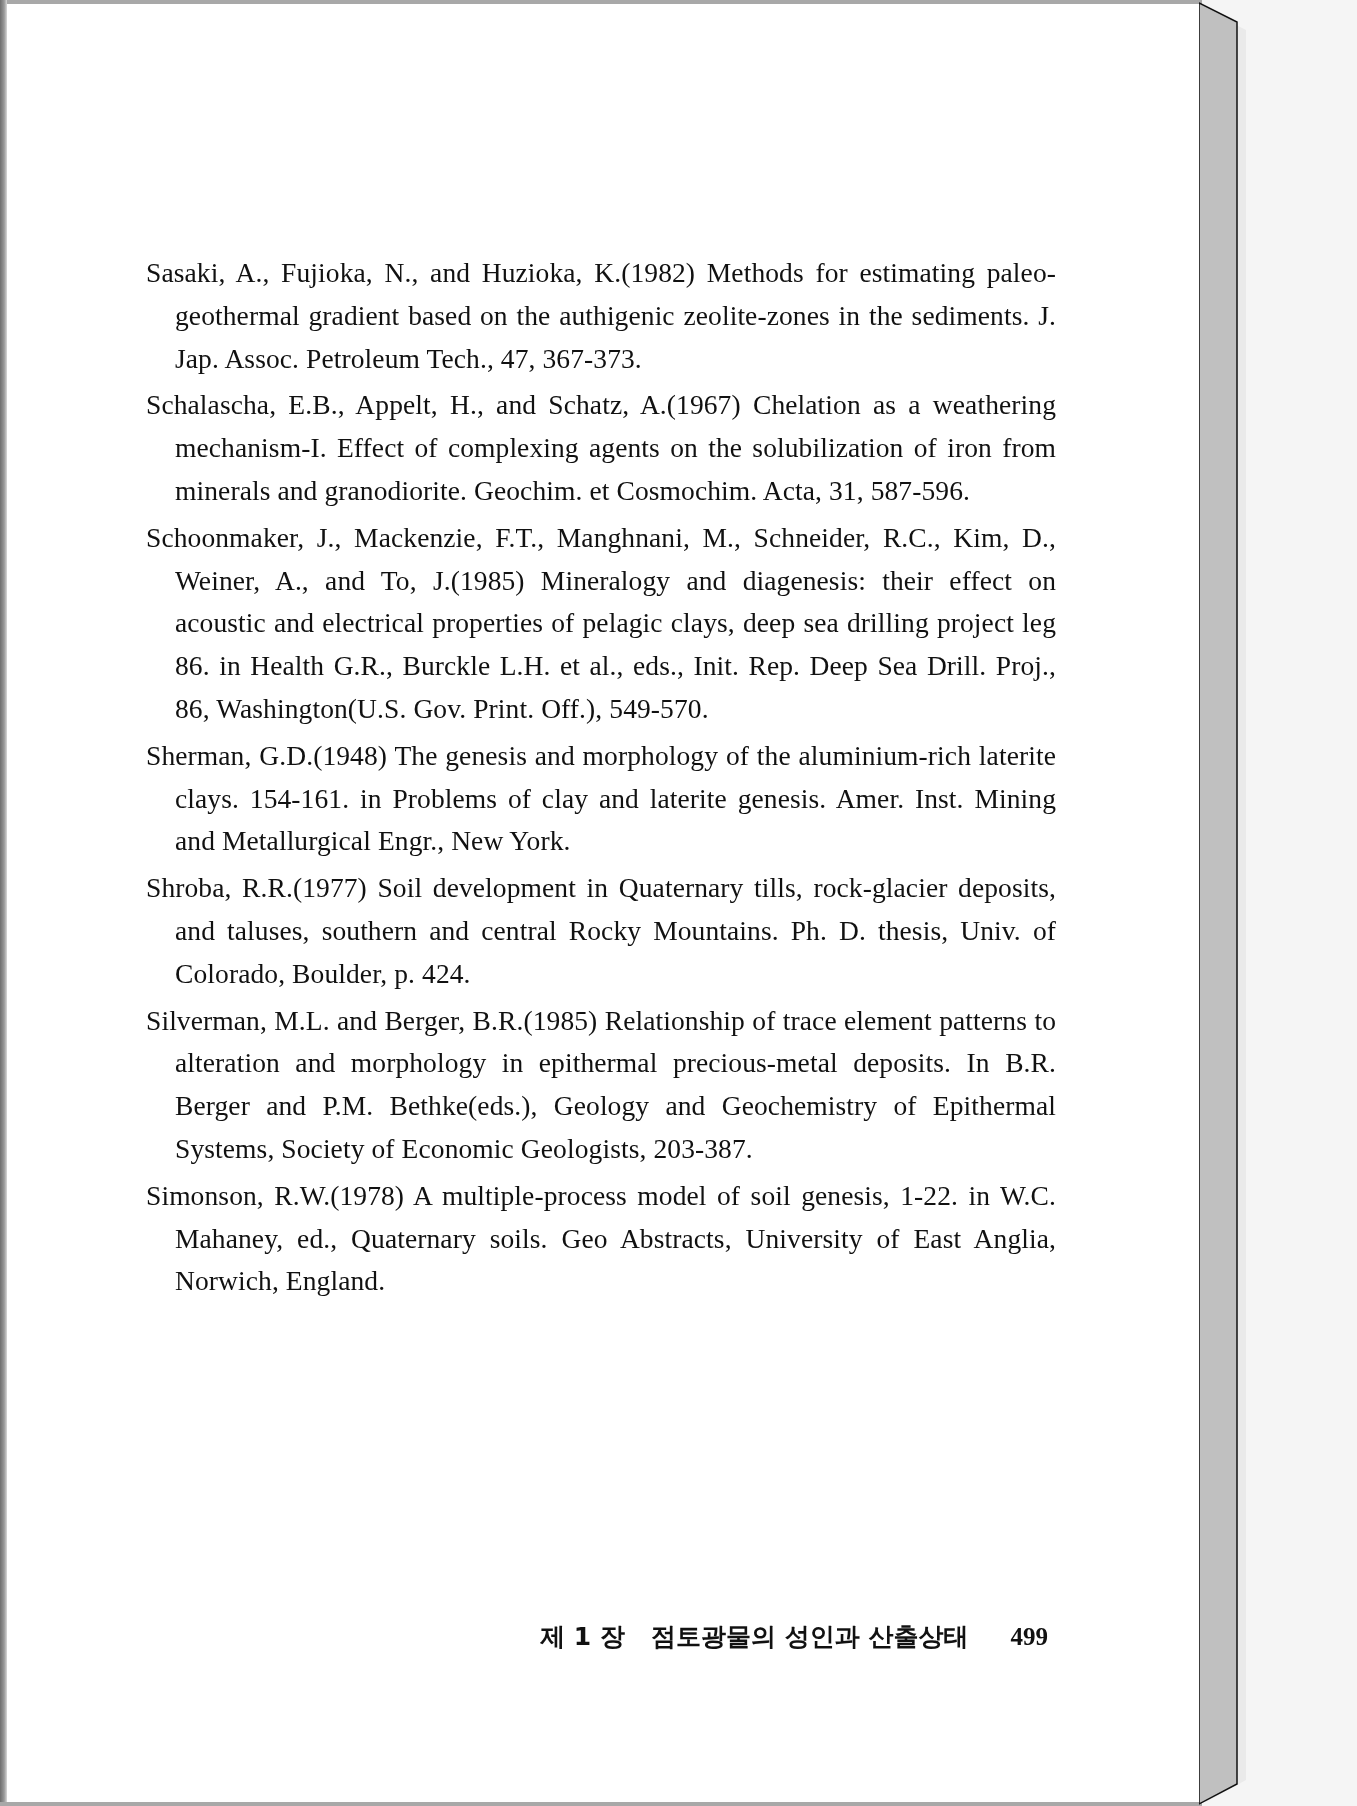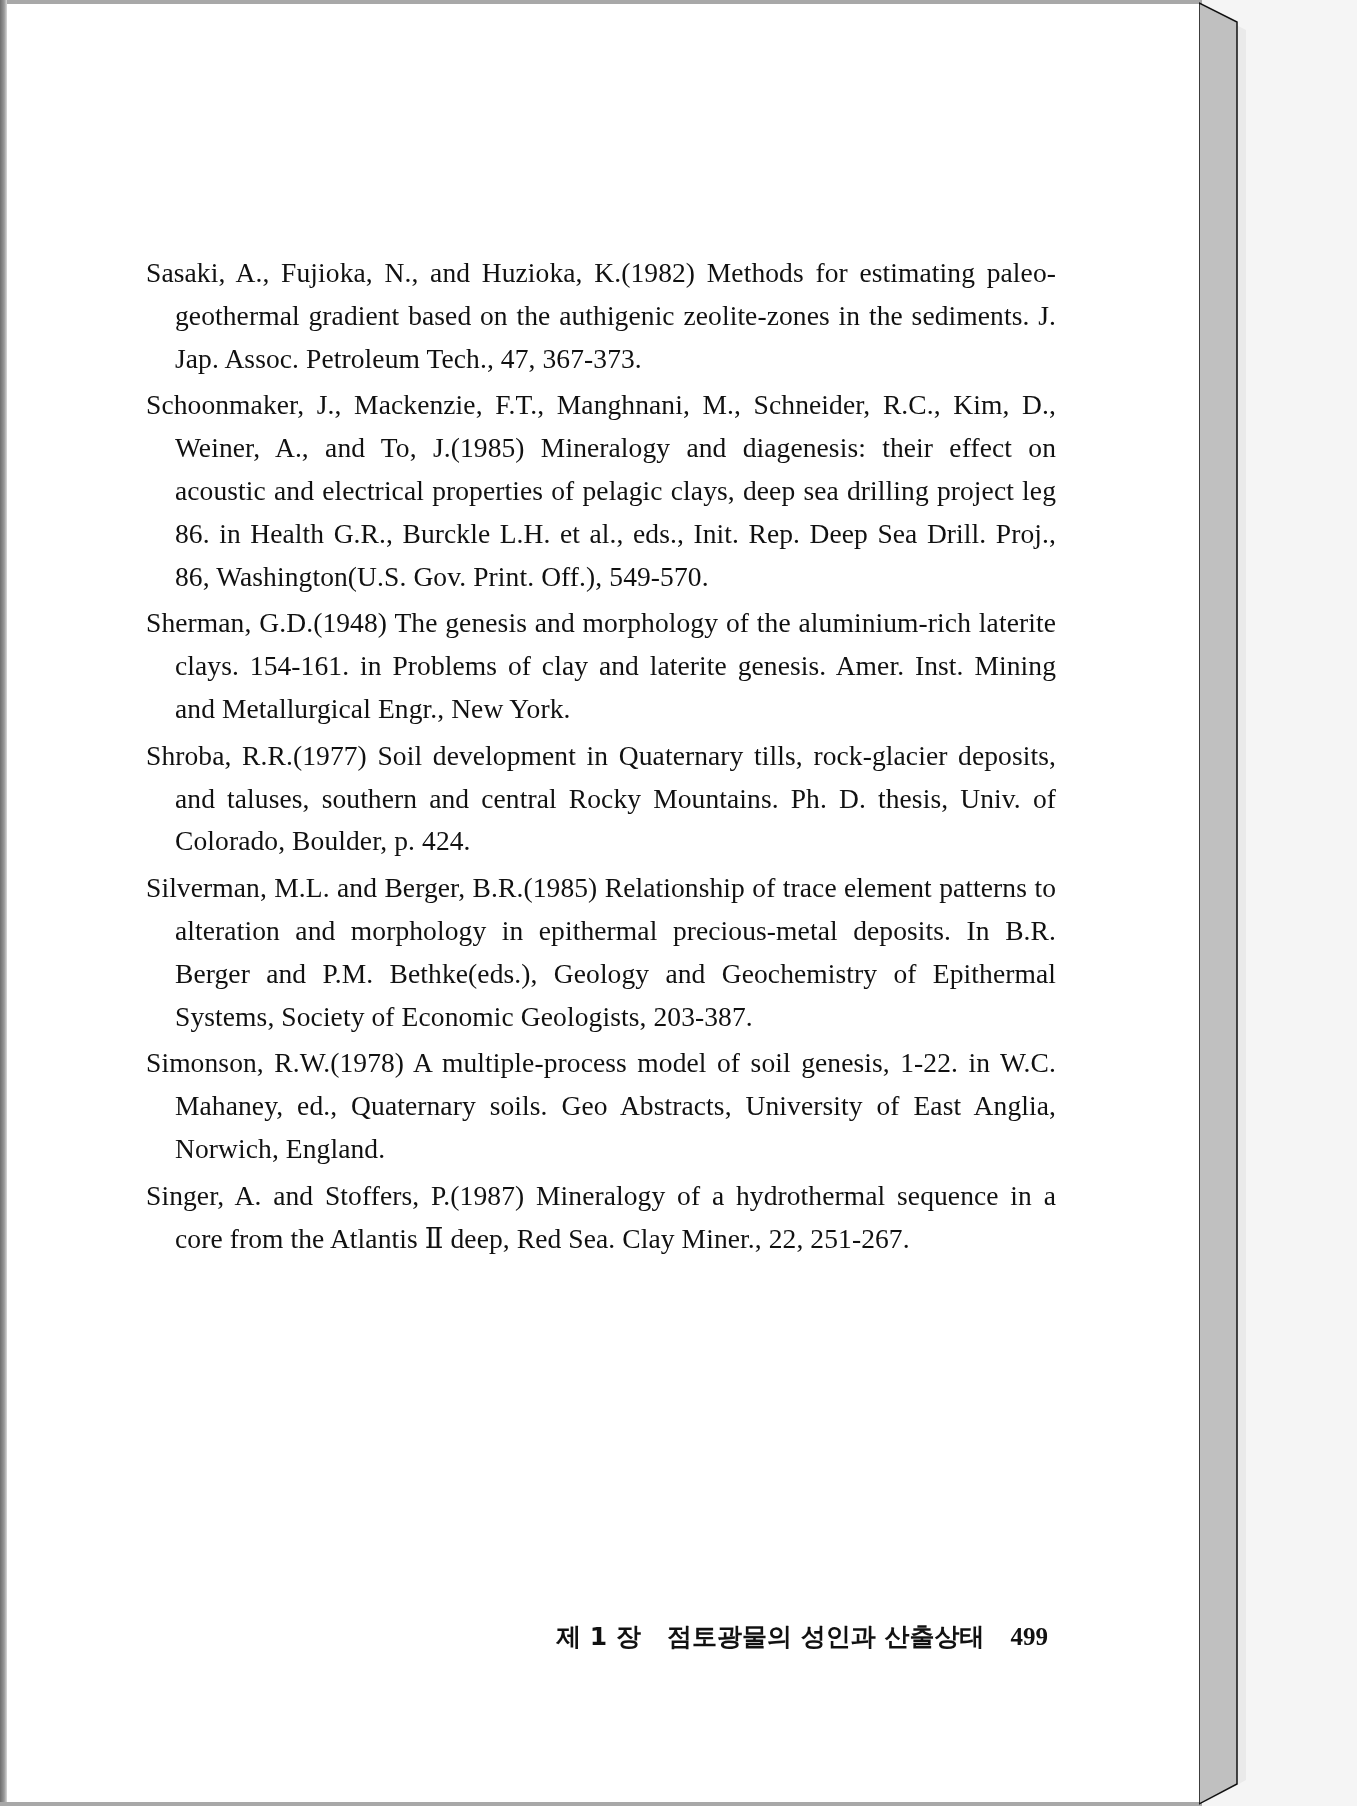--- a/index.html
+++ b/index.html
@@ -37,38 +37,38 @@
     padding-left: 29px; text-indent: -29px;
     text-align: justify; text-align-last: left;
     margin: 4px;
   }
   .footer {
     position: absolute; left: 540px; top: 1620px; width: 508px;
     text-align: right; font-size: 25px; color: #111;
     font-family: "DejaVu Sans", sans-serif; font-weight: bold;
     white-space: pre;
   }
-  .footer .pg { margin-left: 26px; font-family: "Liberation Serif", serif; font-weight: bold; }
+  .footer .pg { margin-left: 42px; font-family: "Liberation Serif", serif; font-weight: bold; }
 </style>
 </head>
 <body>
 
 <div class="top-border"></div>
 <div class="left-border"></div>
 <div class="page"></div>
 <div class="bottom-border"></div>
 
 <svg class="spine" width="50" height="1806" viewBox="0 0 50 1806">
   <polygon points="4,8 44,28 44,1778 4,1800" fill="#e2e2e2" opacity="0.6" transform="translate(3,2)"></polygon>
   <polygon points="0,3 38,22 38,1784 0,1804" fill="#c0c0c0" stroke="#111" stroke-width="1.5"></polygon>
 </svg>
 
 <div class="refs">
   <p class="ref">Sasaki, A., Fujioka, N., and Huzioka, K.(1982) Methods for estimating paleo-geothermal gradient based on the authigenic zeolite-zones in the sediments. J. Jap. Assoc. Petroleum Tech., 47, 367-373.</p>
+  <p class="ref">Schalascha, E.B., Appelt, H., and Schatz, A.(1967) Chelation as a weathering mechanism-I. Effect of complexing agents on the solubilization of iron from minerals and granodiorite. Geochim. et Cosmochim. Acta, 31, 587-596.</p>
   <p class="ref">Schoonmaker, J., Mackenzie, F.T., Manghnani, M., Schneider, R.C., Kim, D., Weiner, A., and To, J.(1985) Mineralogy and diagenesis: their effect on acoustic and electrical properties of pelagic clays, deep sea drilling project leg 86. in Health G.R., Burckle L.H. et al., eds., Init. Rep. Deep Sea Drill. Proj., 86, Washington(U.S. Gov. Print. Off.), 549-570.</p>
   <p class="ref">Sherman, G.D.(1948) The genesis and morphology of the aluminium-rich laterite clays. 154-161. in Problems of clay and laterite genesis. Amer. Inst. Mining and Metallurgical Engr., New York.</p>
   <p class="ref">Shroba, R.R.(1977) Soil development in Quaternary tills, rock-glacier deposits, and taluses, southern and central Rocky Mountains. Ph. D. thesis, Univ. of Colorado, Boulder, p. 424.</p>
   <p class="ref">Silverman, M.L. and Berger, B.R.(1985) Relationship of trace element patterns to alteration and morphology in epithermal precious-metal deposits. In B.R. Berger and P.M. Bethke(eds.), Geology and Geochemistry of Epithermal Systems, Society of Economic Geologists, 203-387.</p>
   <p class="ref">Simonson, R.W.(1978) A multiple-process model of soil genesis, 1-22. in W.C. Mahaney, ed., Quaternary soils. Geo Abstracts, University of East Anglia, Norwich, England.</p>
-  <p class="ref">Singer, A. and Stoffers, P.(1987) Mineralogy of a hydrothermal sequence in a core from the Atlantis Ⅱ deep, Red Sea. Clay Miner., 22, 251-267.</p>
 </div>
 
 <div class="footer"><span>제 1 장</span>   <span>점토광물의 성인과 산출상태</span><span class="pg">499</span></div>
 
 </body></html>

